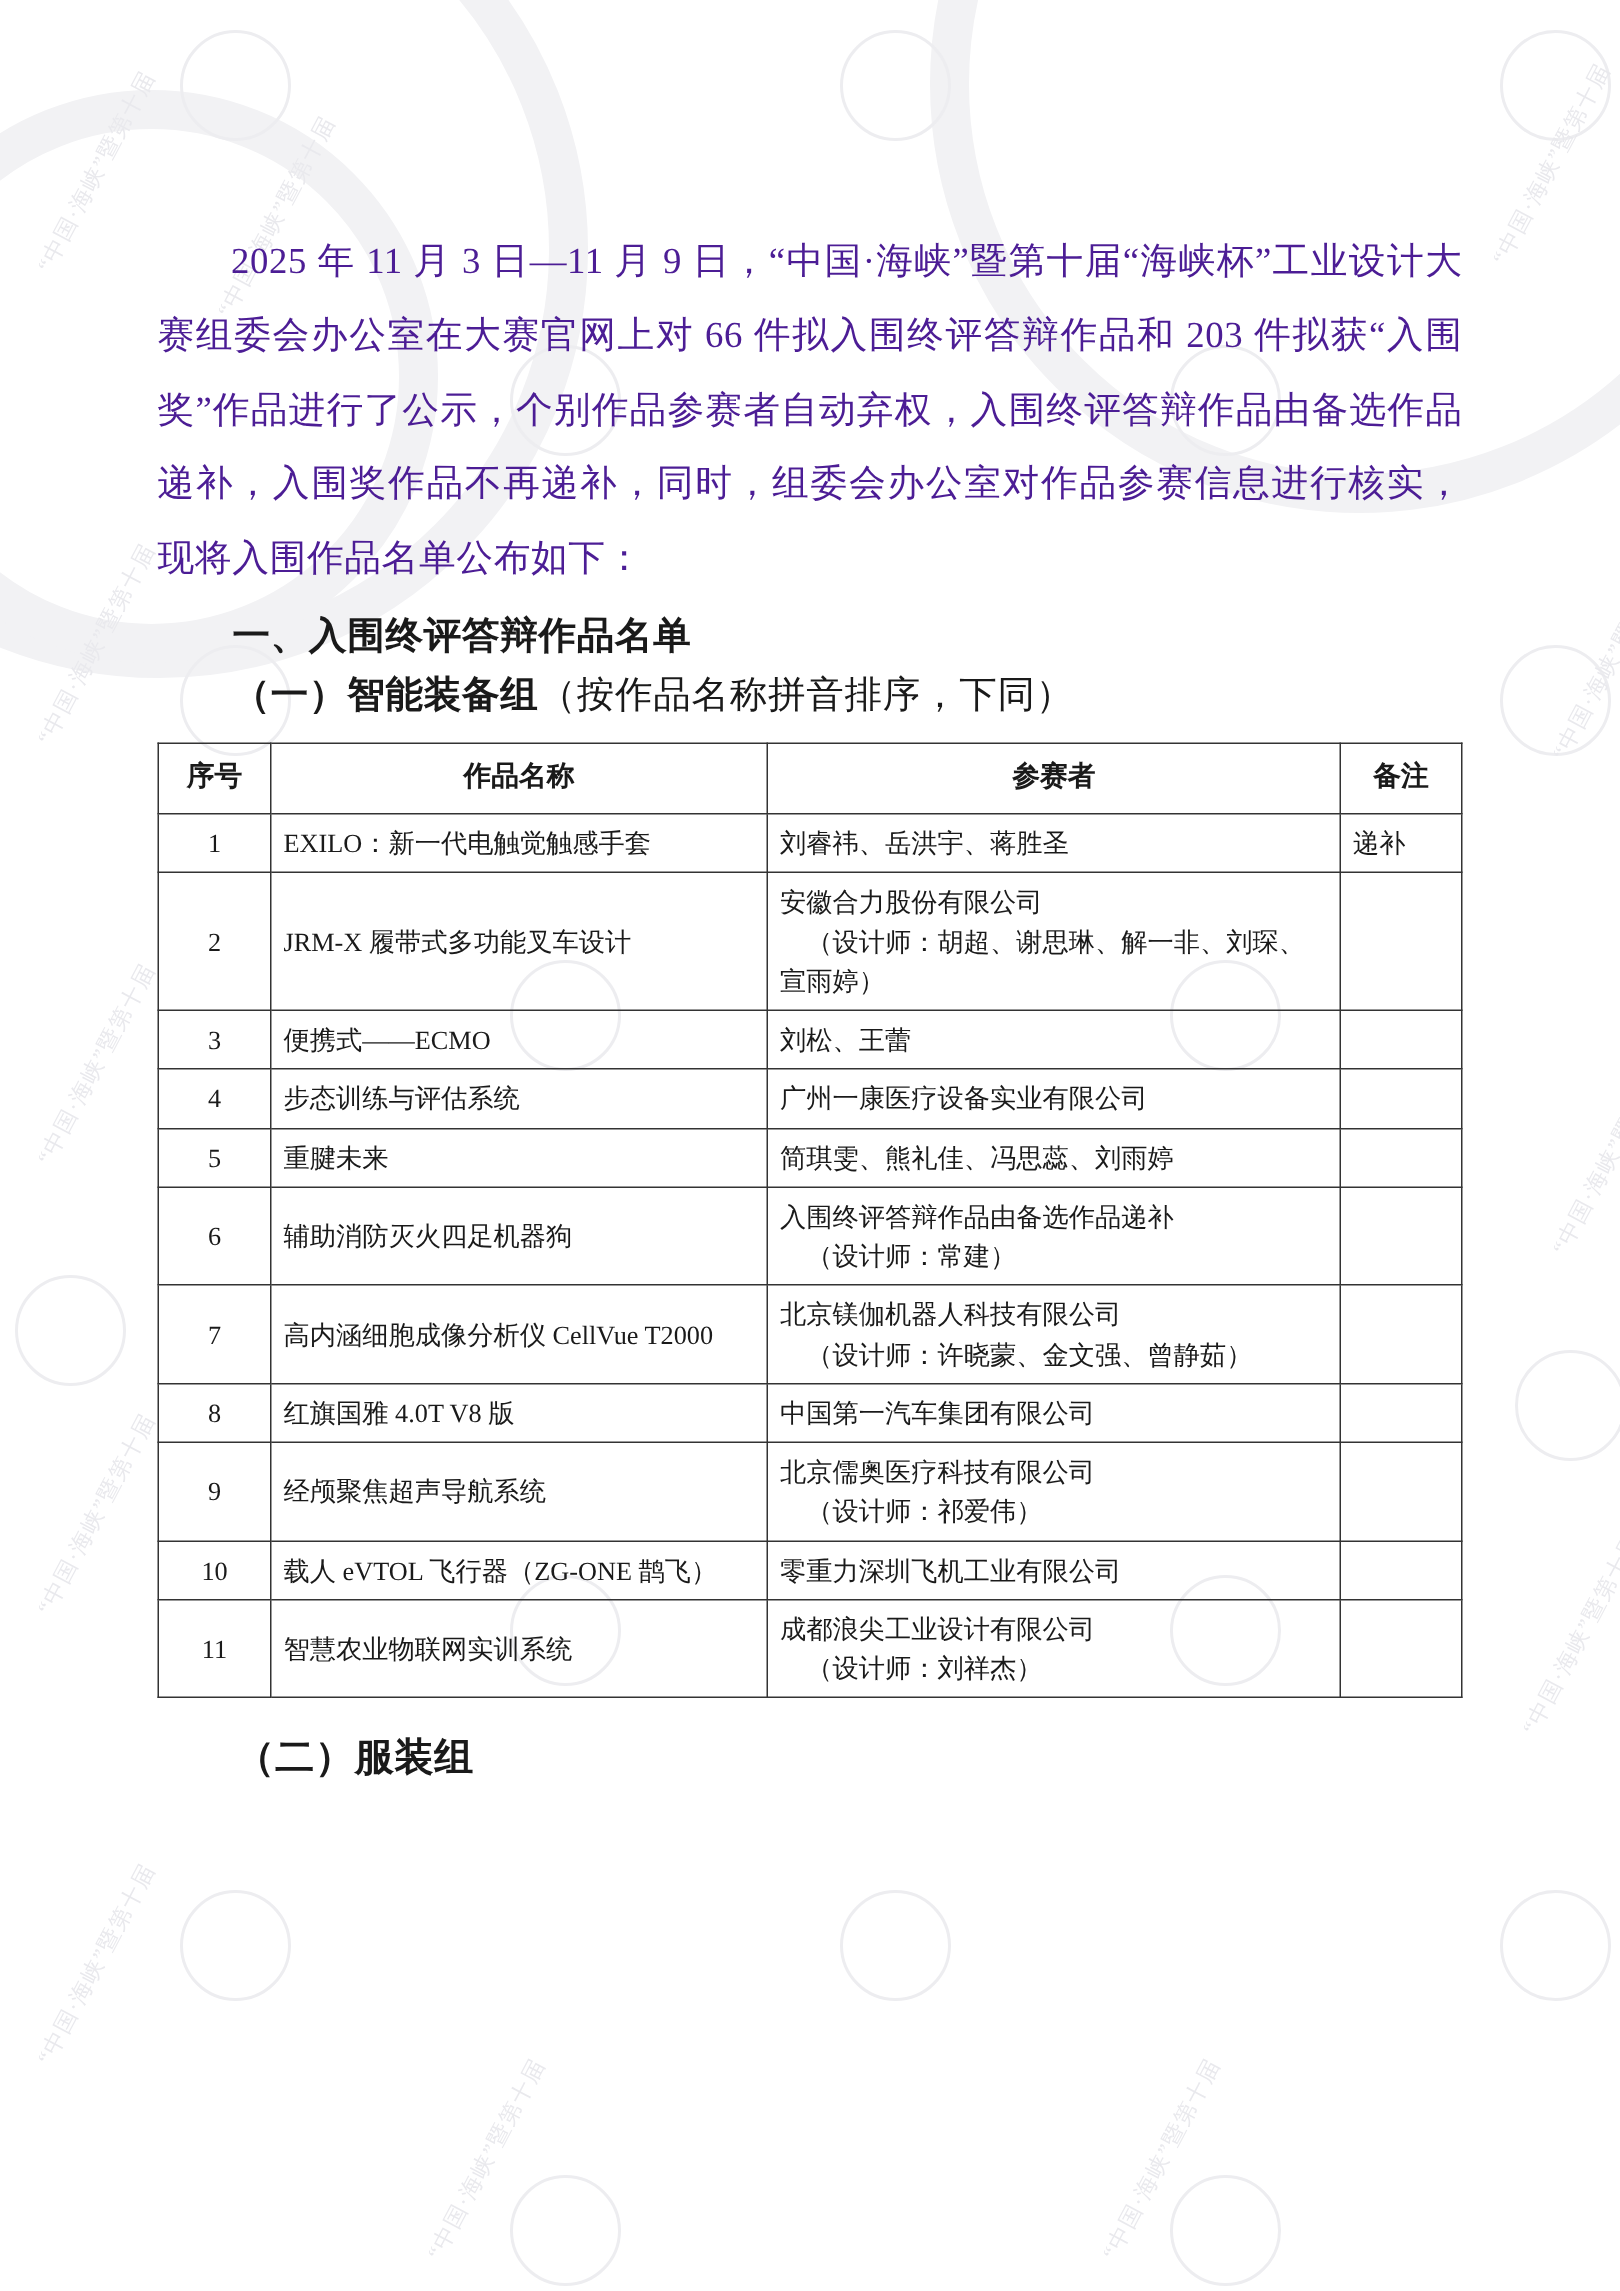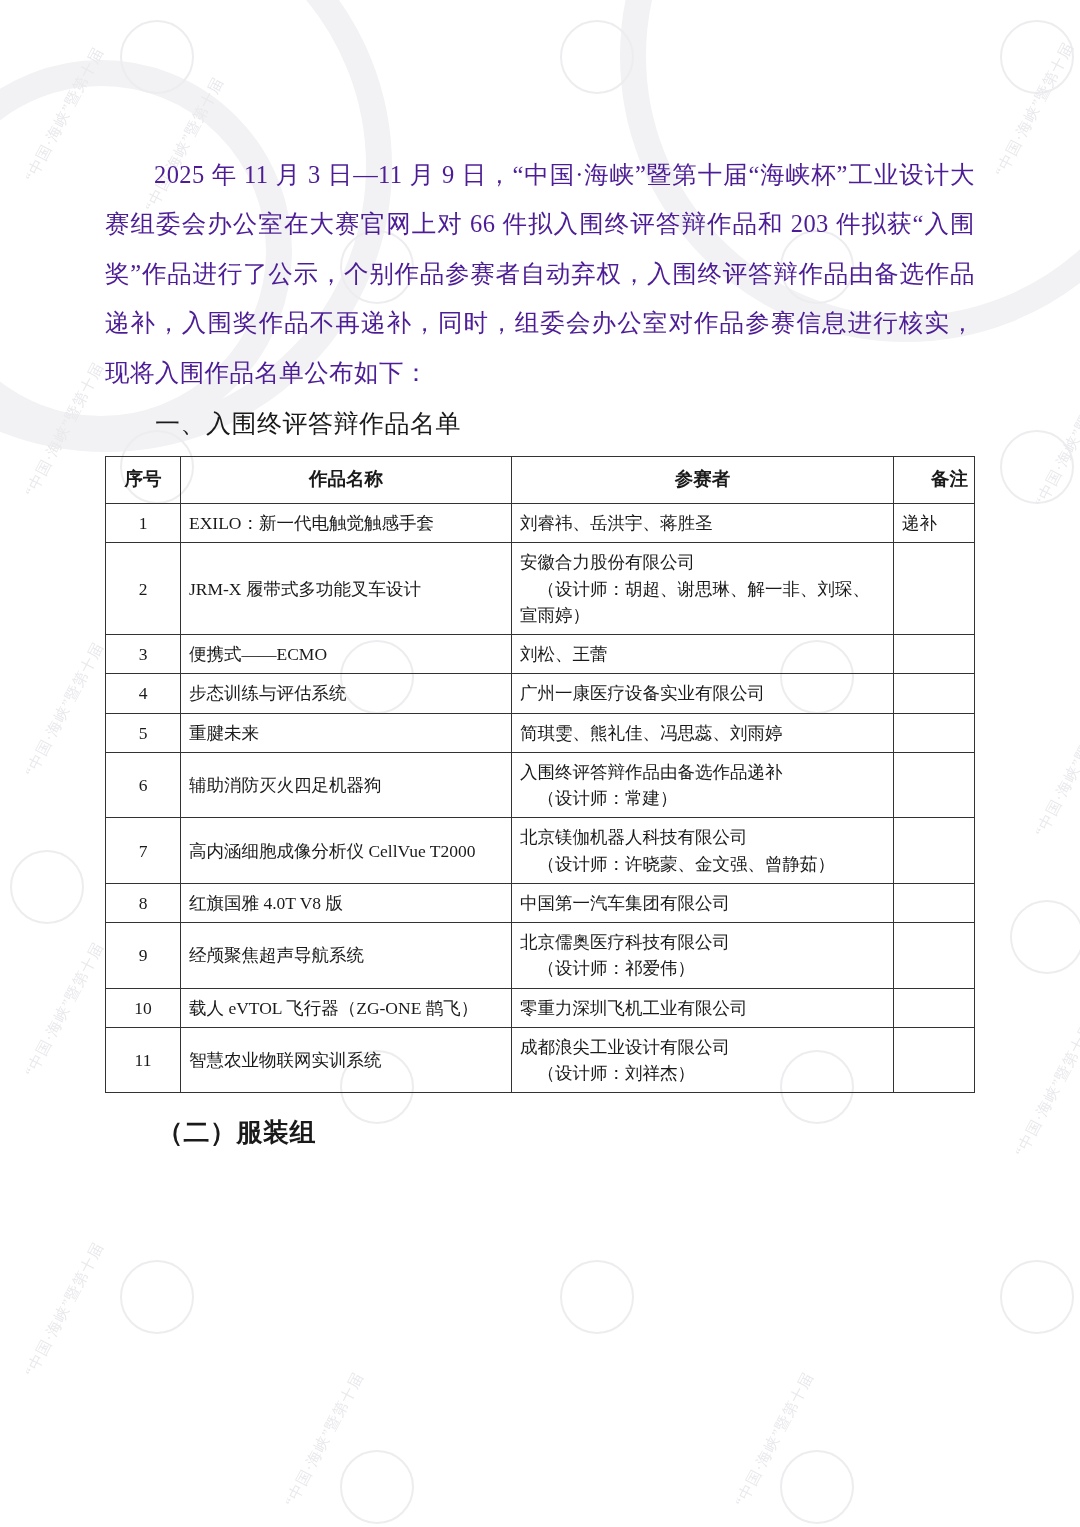--- a/index.html
+++ b/index.html
@@ -64,21 +64,21 @@
     font-size: 24.5px;
     line-height: 2.02;
     text-align: justify;
     text-indent: 2em;
     margin: 0 0 6px 0;
     letter-spacing: 0.4px;
     color: #4c1d95;
   }
   .heading-1 {
     font-size: 25px;
-    font-weight: normal;
+    font-weight: bold;
     text-indent: 2em;
     margin: 10px 0 6px 0;
     letter-spacing: 0.5px;
   }
   .heading-2 {
     font-size: 25px;
     text-indent: 2em;
     margin: 6px 0 12px 0;
     letter-spacing: 0.5px;
   }
@@ -160,28 +160,31 @@
   <div class="wm-text" style="left:700px; top:1430px; transform:rotate(-62deg);">“中国·海峡”暨第十届</div>
 </div>
 
 <div class="page">
 
 
   <p class="para">2025 年 11 月 3 日—11 月 9 日，“中国·海峡”暨第十届“海峡杯”工业设计大赛组委会办公室在大赛官网上对 66 件拟入围终评答辩作品和 203 件拟获“入围奖”作品进行了公示，个别作品参赛者自动弃权，入围终评答辩作品由备选作品递补，入围奖作品不再递补，同时，组委会办公室对作品参赛信息进行核实，现将入围作品名单公布如下：</p>
 
   <div class="heading-1">一、入围终评答辩作品名单</div>
 
+  <div class="heading-2">
+    <b>（一）智能装备组</b><span>（按作品名称拼音排序，下同）</span>
+  </div>
 
   <table class="entries">
     <thead>
       <tr>
         <th style="width:62px;">序号</th>
         <th style="width:318px;">作品名称</th>
         <th>参赛者</th>
-        <th style="width:68px;text-align:right;">备注</th>
+        <th style="width:68px;">备注</th>
       </tr>
     </thead>
     <tbody>
       <tr>
         <td class="c-no">1</td>
         <td class="c-name">EXILO：新一代电触觉触感手套</td>
         <td class="c-entrant">
           <span>刘睿祎、岳洪宇、蒋胜圣</span>
         </td>
         <td class="c-note">递补</td>

